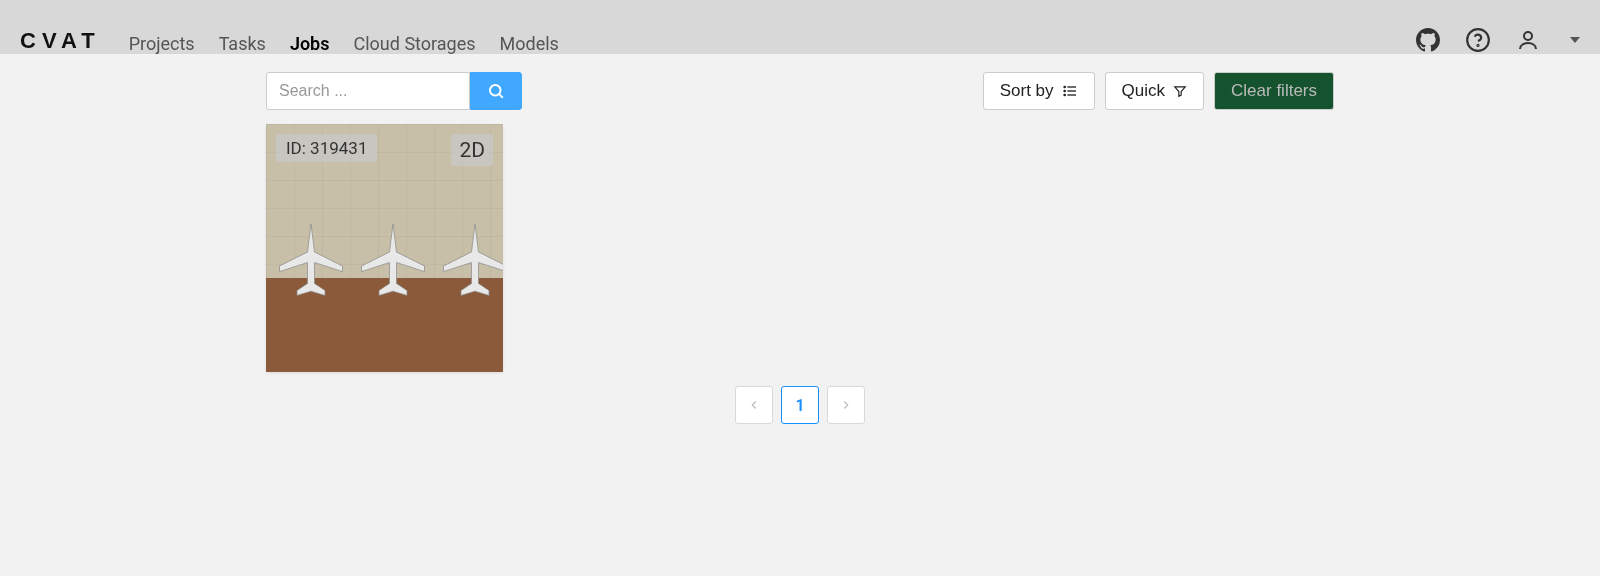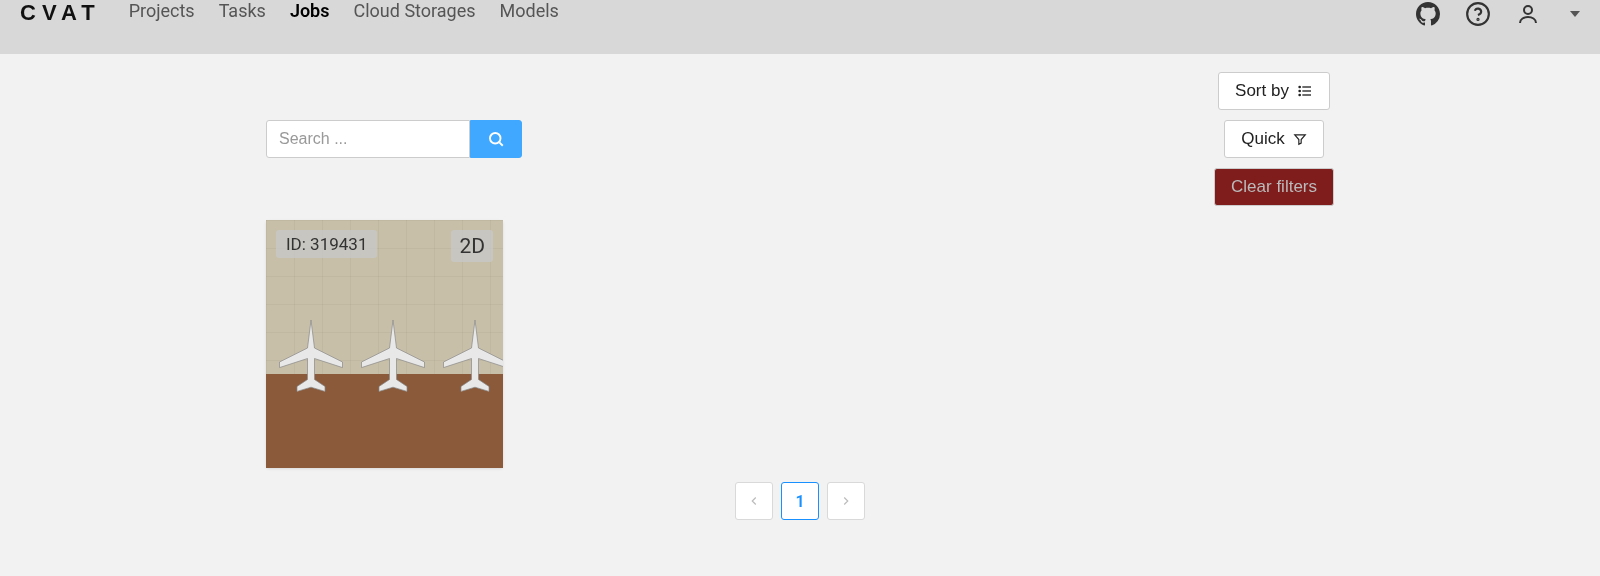--- a/index.html
+++ b/index.html
@@ -7,21 +7,21 @@
       margin: 0;
       padding: 0;
     }
     body {
       font-family: -apple-system, BlinkMacSystemFont, "Segoe UI", Roboto, "Helvetica Neue", Arial, sans-serif;
       background: #f2f2f2;
       color: #000;
     }
     .header {
       display: flex;
-      align-items: flex-start;
+      align-items: flex-end;
       height: 54px;
       background: #d8d8d8;
       padding: 0 20px;
     }
     .logo {
       font-family: Arial, sans-serif;
       font-weight: bold;
       font-size: 22px;
       letter-spacing: 6px;
       color: #111;
@@ -100,39 +100,38 @@
       align-items: center;
       justify-content: center;
       cursor: pointer;
       color: #fff;
     }
     .toolbar-right {
       margin-left: auto;
       display: flex;
       align-items: center;
       gap: 10px;
-      flex-direction: column;
     }
     .filter-btn {
       height: 38px;
       border: 1px solid #ccc;
       background: #fff;
       padding: 0 16px;
       font-size: 17px;
       border-radius: 3px;
       display: flex;
       align-items: center;
       gap: 8px;
       cursor: pointer;
       color: #222;
     }
     .clear-btn {
       height: 38px;
       border: 1px solid #ccc;
-      background: #7f1d1d;
+      background: #14532d;
       padding: 0 16px;
       font-size: 17px;
       border-radius: 3px;
       cursor: default;
       color: #bbb;
     }
     .grid {
       margin-left: 266px;
       margin-top: 14px;
     }

